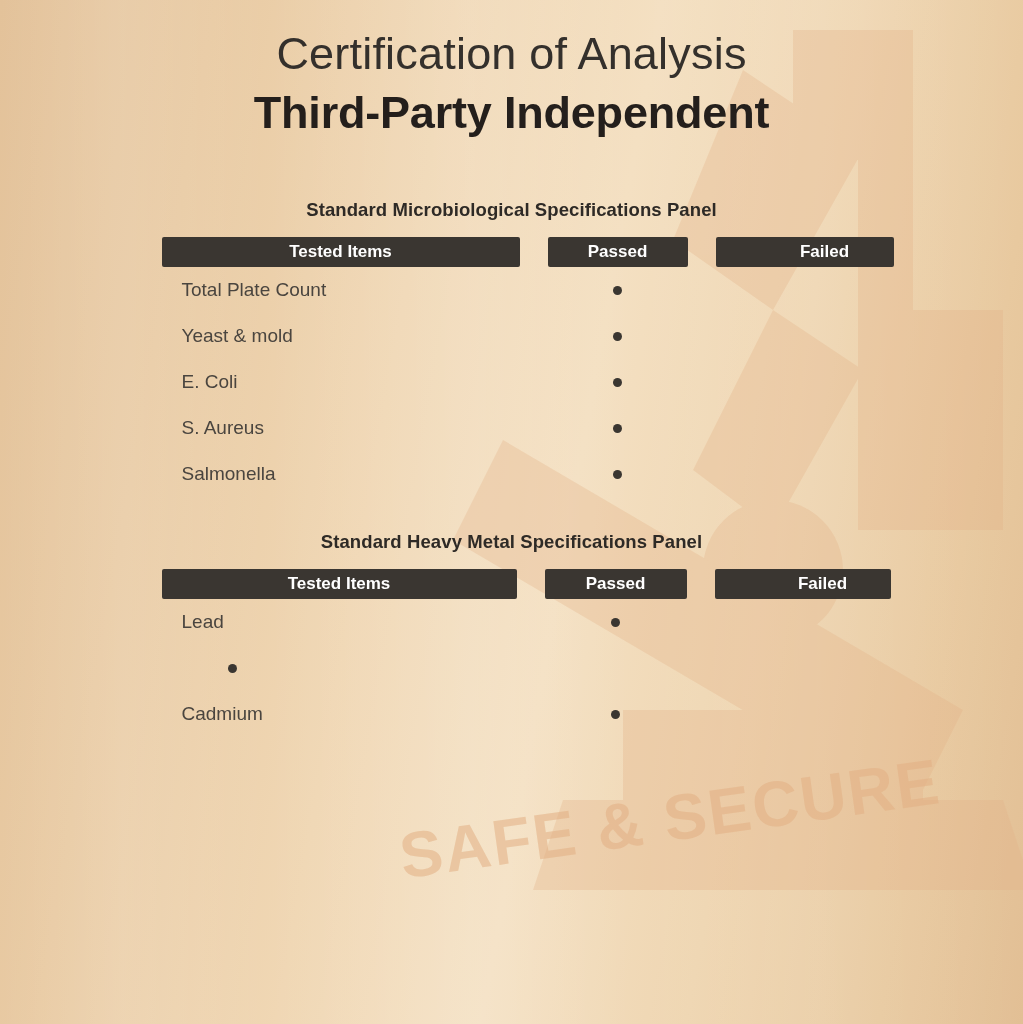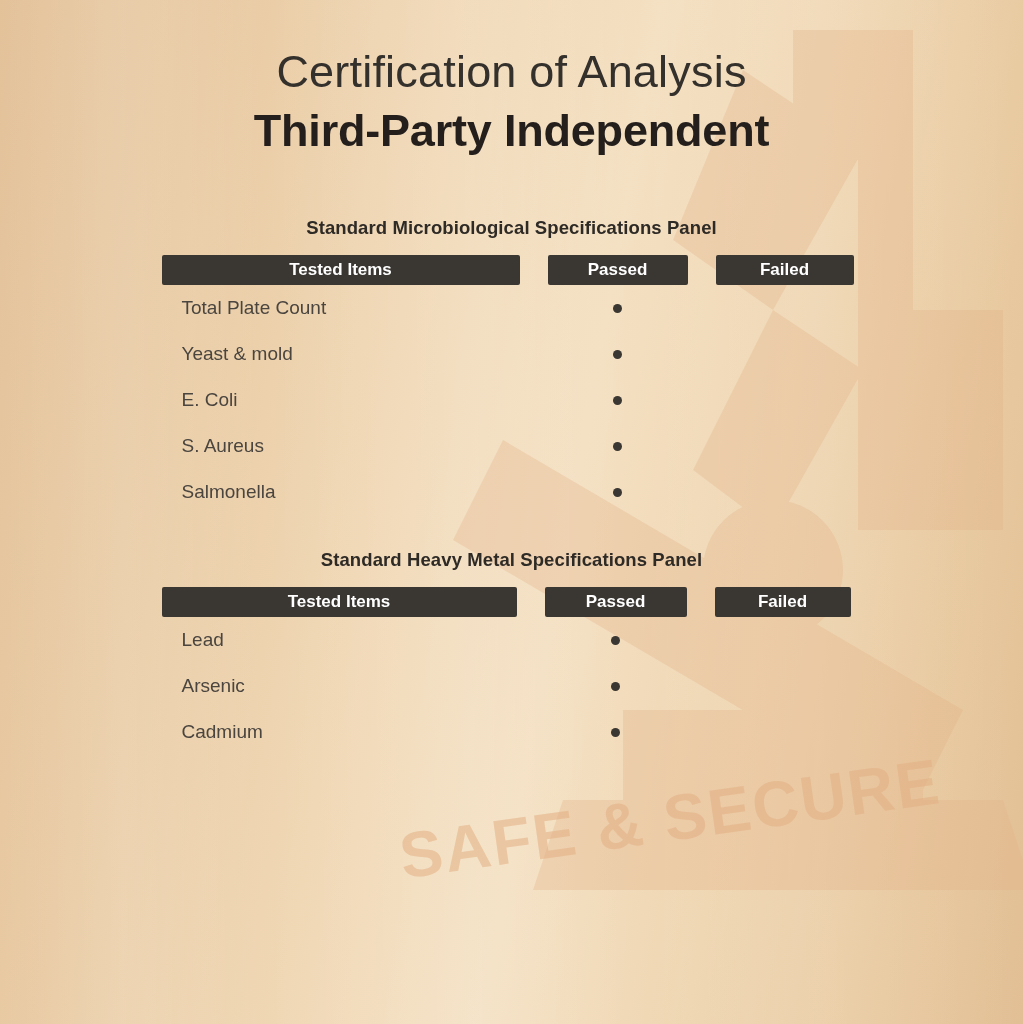--- a/index.html
+++ b/index.html
@@ -72,21 +72,21 @@
   }
 
   .content {
     position: relative;
     z-index: 3;
     padding: 0;
   }
 
   .titles {
     text-align: center;
-    padding-top: 46px;
+    padding-top: 28px;
   }
   .title-line1 {
     font-size: 45px;
     font-weight: 400;
     color: #34302c;
     letter-spacing: 0.2px;
     line-height: 1.15;
   }
   .title-line2 {
     font-size: 45px;
@@ -129,21 +129,21 @@
     font-size: 17px;
     font-weight: 700;
     height: 30px;
     display: flex;
     align-items: center;
     justify-content: center;
     border-radius: 2px;
   }
   .th-items { flex: 0 0 358px; }
   .th-passed { flex: 0 0 140px; }
-  .th-failed { flex: 0 0 138px; }
+  .th-failed { flex: 0 0 138px; padding-left: 40px; }
 
   .row {
     display: flex;
     gap: 28px;
     align-items: center;
     height: 46px;
   }
   .cell-item {
     flex: 0 0 358px;
     font-size: 19px;
@@ -281,21 +281,20 @@
         <div class="row">
           <div class="cell-item">Lead</div>
           <div class="cell-pass">
               <span class="dot"></span>
             </div>
           <div class="cell-fail">
               <span class="dot hidden"></span>
             </div>
         </div>
         <div class="row">
-          <div class="cell-item">Arsenic</div>
           <div class="cell-pass">
               <span class="dot"></span>
             </div>
           <div class="cell-fail">
               <span class="dot hidden"></span>
             </div>
         </div>
         <div class="row">
           <div class="cell-item">Cadmium</div>
           <div class="cell-pass">

